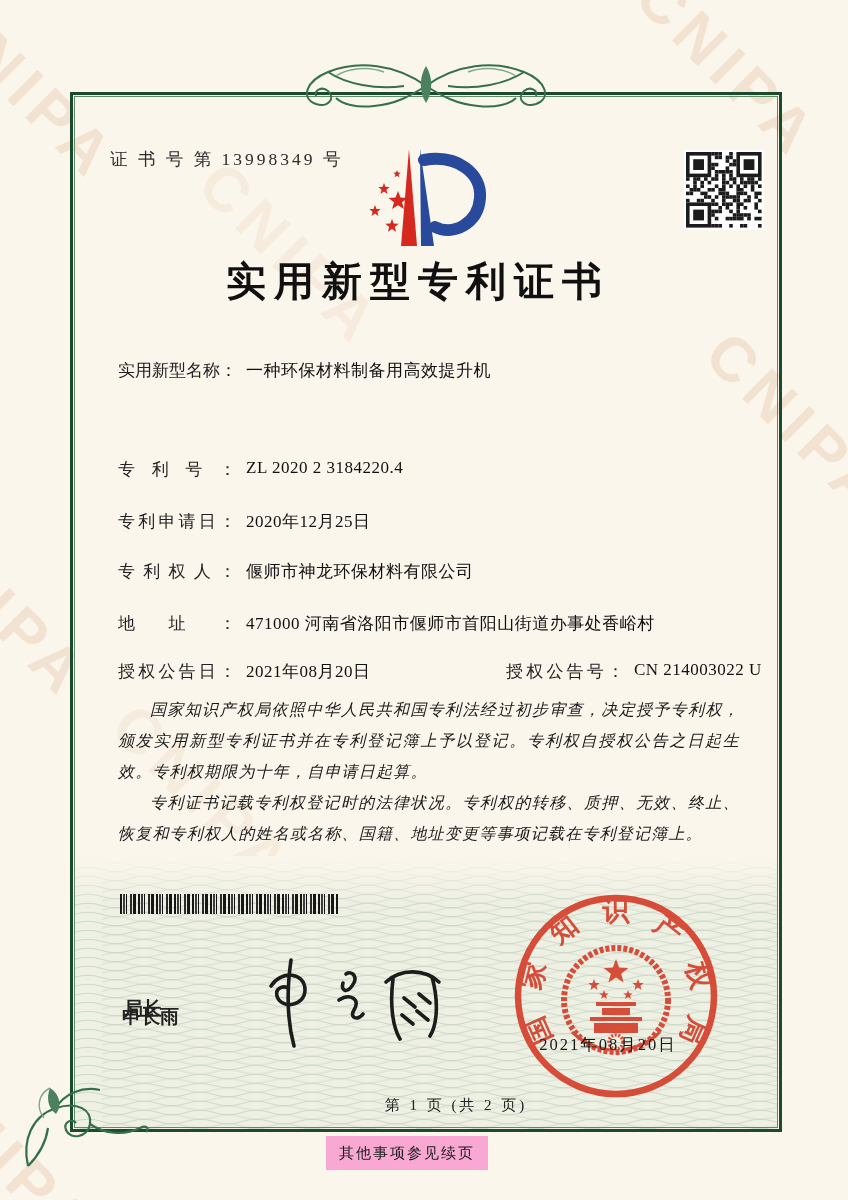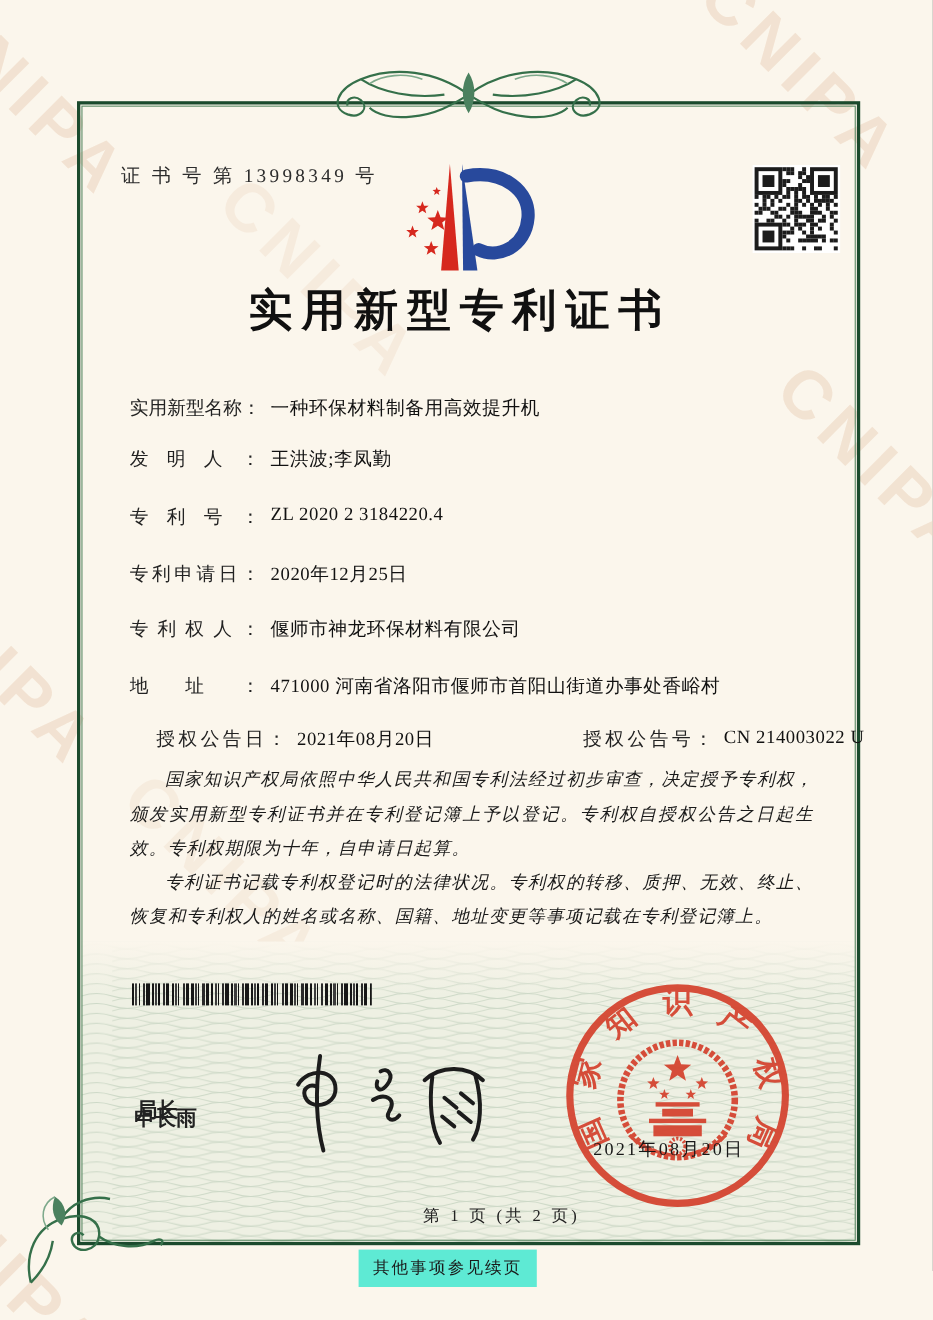--- a/index.html
+++ b/index.html
@@ -39,21 +39,21 @@
   .title{position:absolute;left:0;top:254px;width:836px;z-index:5;text-align:center;
          font-size:40px;font-weight:700;letter-spacing:8px;color:#101010;}
 
   .row{position:absolute;left:118px;z-index:5;font-size:17px;white-space:nowrap;}
   .flabel{display:inline-block;width:118px;text-align:justify;text-align-last:justify;
           vertical-align:top;color:#222;}
   .fval{margin-left:10px;letter-spacing:.5px;color:#111;}
   .r1{top:359px;}.r2{top:406px;}.r3{top:458px;}.r4{top:510px;}.r5{top:560px;}.r6{top:612px;}
   .rgrant{top:660px;}
   .grant2{position:absolute;left:388px;top:0;white-space:nowrap;}
-  .rgrant{width:700px;margin-left:24px;}
+  .rgrant{width:700px;}
 
   .bodytxt{position:absolute;left:118px;top:694px;width:622px;z-index:5;}
   .bodytxt p{margin:0;font-size:16px;line-height:31px;font-style:italic;
              letter-spacing:1.2px;text-indent:2em;text-align:justify;color:#1a1a1a;}
 
   .barcode{position:absolute;left:120px;top:894px;width:218px;height:20px;z-index:5;
     background:repeating-linear-gradient(90deg,
       #161616 0 2px, rgba(0,0,0,0) 2px 3px,
       #3c3c3c 3px 5px, rgba(0,0,0,0) 5px 6px,
       #101010 6px 7px, rgba(0,0,0,0) 7px 10px,
@@ -66,21 +66,21 @@
       font-family:"Liberation Sans","DejaVu Sans",sans-serif;font-weight:600;color:#222;}
   .signature{position:absolute;left:253px;top:946px;z-index:5;}
 
   .seal{position:absolute;left:510px;top:890px;z-index:6;}
   .seal-date{position:absolute;left:520px;top:1034px;width:176px;z-index:7;text-align:center;
              font-size:16.5px;letter-spacing:2px;color:#181818;}
 
   .page-info{position:absolute;left:60px;top:1096px;width:700px;z-index:5;text-align:center;
              font-size:15px;letter-spacing:3px;color:#222;padding-left:46px;}
   .footer-note{position:absolute;left:326px;top:1136px;width:162px;height:34px;z-index:4;
-             background:#5eead4;text-align:center;line-height:34px;font-size:15px;
+             background:#f9a8d4;text-align:center;line-height:34px;font-size:15px;
              letter-spacing:2px;color:#1a1a1a;}
 </style>
 </head>
 <body>
 
 <div class="page">
 
   <div class="wm wm1">CNIPA</div>
   <div class="wm wm2">CNIPA</div>
   <div class="wm wm3">CNIPA</div>
@@ -299,23 +299,20 @@
       <rect x="2" y="52.4" width="25.2" height="25.2" fill="#1c1c1c"></rect>
       <rect x="5.6" y="56" width="18" height="18" fill="#ffffff"></rect>
       <rect x="9.2" y="59.6" width="10.8" height="10.8" fill="#1c1c1c"></rect>
     </svg>
 
   <div class="title">实用新型专利证书</div>
 
   <div class="row r1">
     <span class="flabel">实用新型名称：</span><span class="fval">一种环保材料制备用高效提升机</span>
   </div>
-  <div class="row r2">
-    <span class="flabel">发明人：</span><span class="fval">王洪波;李凤勤</span>
-  </div>
   <div class="row r3">
     <span class="flabel">专利号：</span><span class="fval">ZL 2020 2 3184220.4</span>
   </div>
   <div class="row r4">
     <span class="flabel">专利申请日：</span><span class="fval">2020年12月25日</span>
   </div>
   <div class="row r5">
     <span class="flabel">专利权人：</span><span class="fval">偃师市神龙环保材料有限公司</span>
   </div>
   <div class="row r6">

